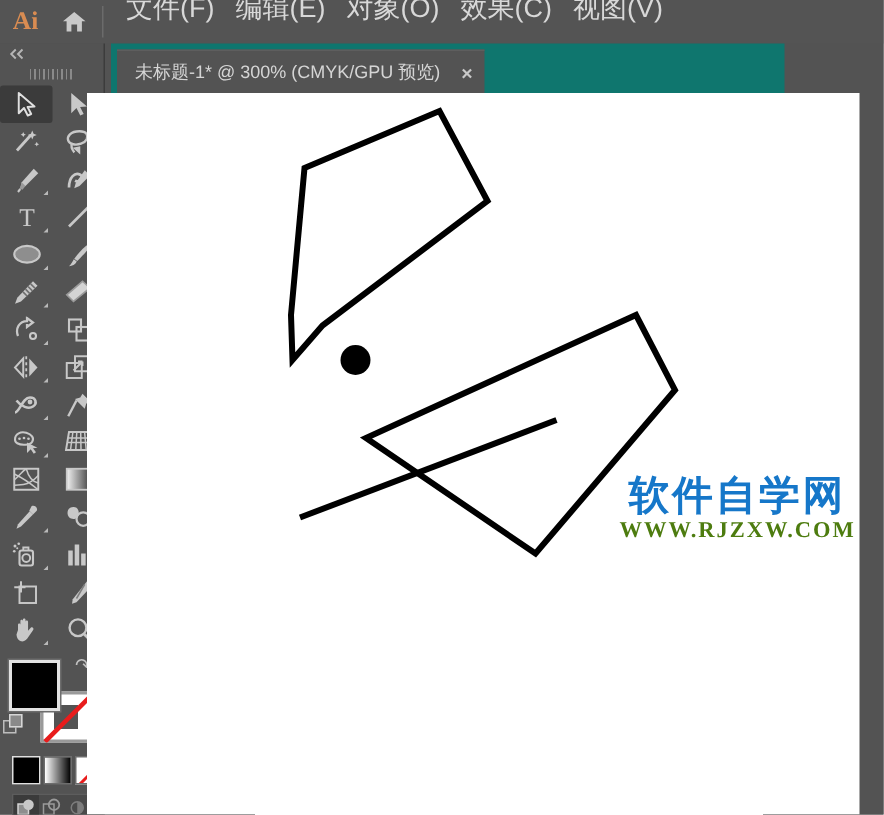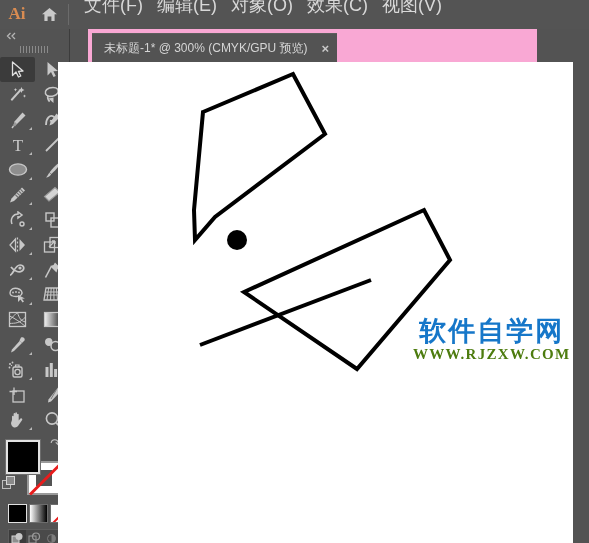--- a/index.html
+++ b/index.html
@@ -32,22 +32,22 @@
   }
   .menu-item {
     color: #d8d8d8; font-size: 18px;
     padding: 4px 7px 23px 7px;
     white-space: nowrap;
     cursor: default;
   }
 
   
   #tabbar {
-    position: absolute; left: 88px; top: 29px; width: 449px; height: 33px;
-    background: #f9a8d4;
+    position: absolute; left: 74px; top: 29px; width: 449px; height: 33px;
+    background: #0f766e;
   }
   #doc-tab {
     position: absolute; left: 4px; top: 4px; height: 29px;
     background: #535353;
     display: flex; align-items: center;
     padding: 0 8px 0 12px;
     border-top: 1px solid #5e5e5e;
   }
   #doc-tab-label {
     color: #d5d5d5; font-size: 12px; white-space: nowrap;

